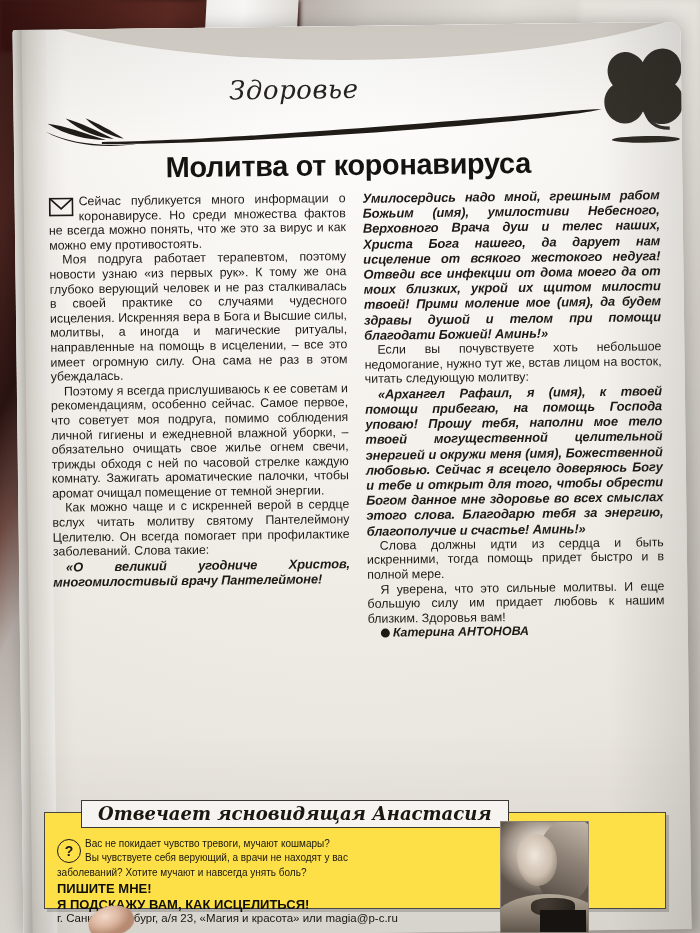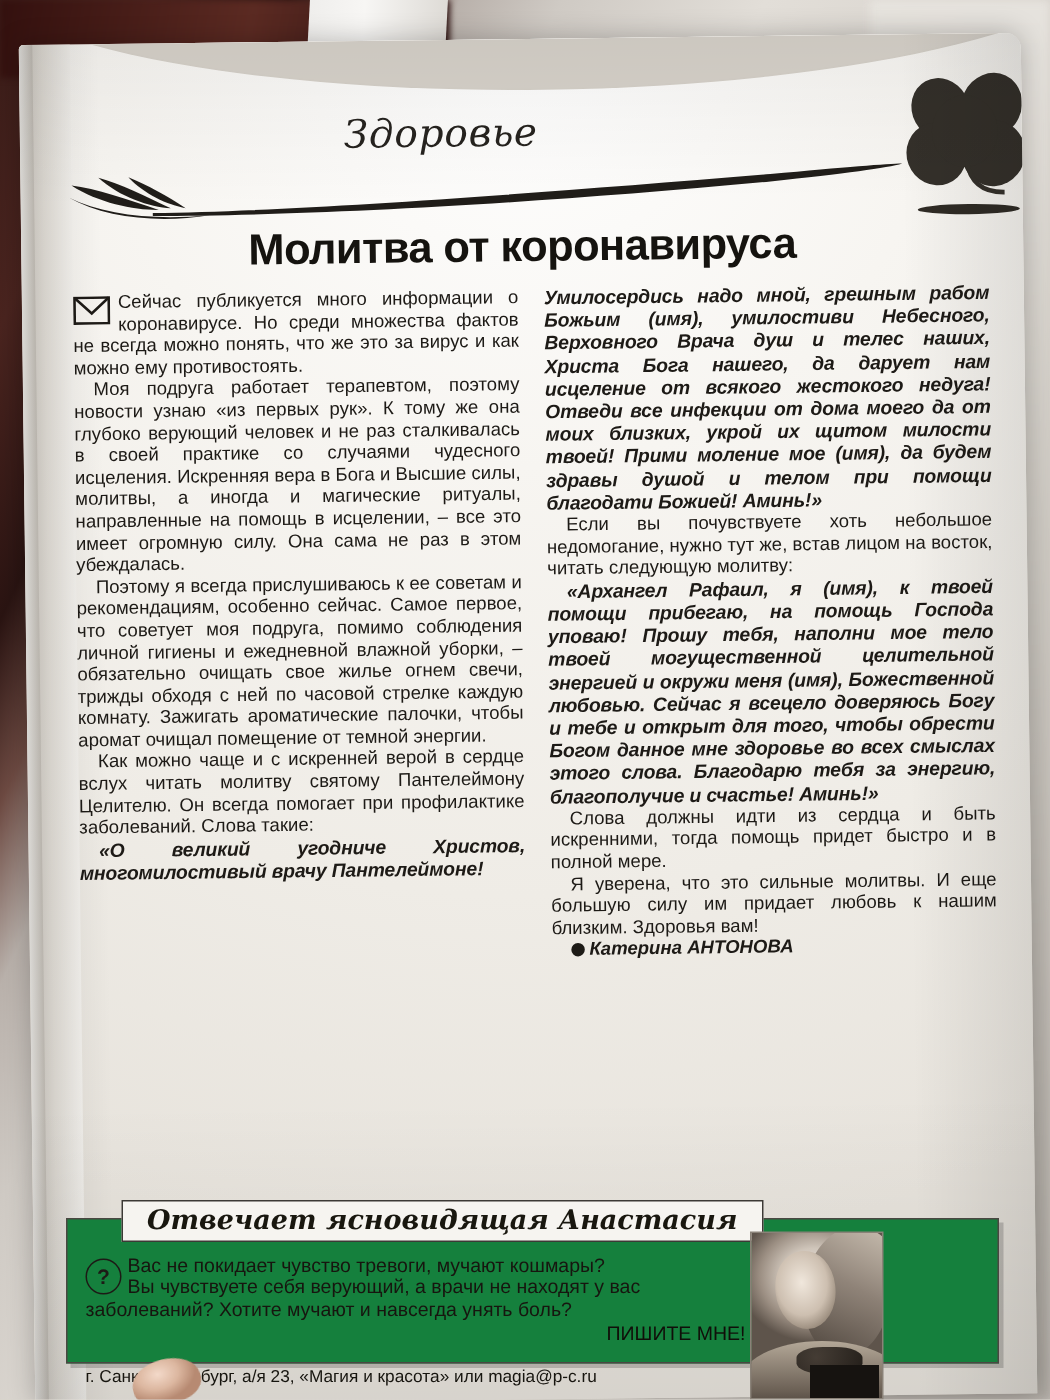--- a/index.html
+++ b/index.html
@@ -125,46 +125,46 @@
     margin-top:1px;color:#1d1a16;
   }
   .byline .dot{
     display:inline-block;width:9px;height:9px;border-radius:50%;
     background:#1d1a16;margin-right:3px;vertical-align:-1px;
   }
 
   
   #ad{
     position:absolute;left:44px;top:812px;width:620px;height:95px;
-    background:#15803d;
+    background:#fde047;
     border:1px solid #4a4742;
     box-shadow:3px 3px 0 rgba(0,0,0,.18);
   }
   #ad-title{
     position:absolute;left:36px;top:-13px;
     background:#f6f4f0;border:1px solid #3c3935;
     padding:2px 16px 3px 16px;
     font-family:"DejaVu Serif", serif;
     font-style:italic;font-weight:bold;font-size:18px;color:#19170f;
     white-space:nowrap;
   }
   #ad-q{
     position:absolute;left:12px;top:26px;
     width:22px;height:22px;border:1.6px solid #1d1a16;border-radius:50%;
     font-family:"Liberation Sans",sans-serif;font-weight:bold;font-size:14px;
     color:#1d1a16;display:flex;align-items:center;justify-content:center;
   }
   #ad-body{
     position:absolute;left:40px;top:24px;width:400px;
-    font-size:13px;line-height:14.4px;color:#17150f;
+    font-size:10px;line-height:14.4px;color:#17150f;
   }
   #ad-body .wide{margin-left:-28px;}
   #ad-strong{
     position:absolute;left:12px;top:68px;width:440px;
-    font-weight:normal;font-size:13px;line-height:15.5px;color:#100e09;text-align:right;
+    font-weight:bold;font-size:13px;line-height:15.5px;color:#100e09;
   }
   #ad-contact{
     position:absolute;left:12px;top:99px;width:470px;
     font-size:11.5px;color:#17150f;white-space:nowrap;
   }
   
   #ad-photo{
     position:absolute;left:455px;top:8px;width:87px;height:110px;
     background:
       radial-gradient(58% 40% at 48% 26%,#efe9e2 0%,#cfc5ba 42%,#9b8e82 72%,#5e544b 100%),
@@ -291,20 +291,21 @@
   <div id="ad-q">?</div>
 
   <div id="ad-body">
     <div>Вас не покидает чувство тревоги, мучают кошмары?</div>
     <div>Вы чувствуете себя верующий, а врачи не находят у вас</div>
     <div class="wide">заболеваний? Хотите мучают и навсегда унять боль?</div>
   </div>
 
   <div id="ad-strong">
     <div>ПИШИТЕ МНЕ!</div>
+    <div>Я ПОДСКАЖУ ВАМ, КАК ИСЦЕЛИТЬСЯ!</div>
   </div>
 
   <div id="ad-contact">г. Санкт-Петербург, а/я 23, «Магия и красота» или magia@p-c.ru</div>
 
   <div id="ad-photo">
     <div class="hair"></div>
     <div class="face"></div>
     <div class="shoulder"></div>
     <div class="neck-jewel"></div>
     <div class="dark-block"></div>

